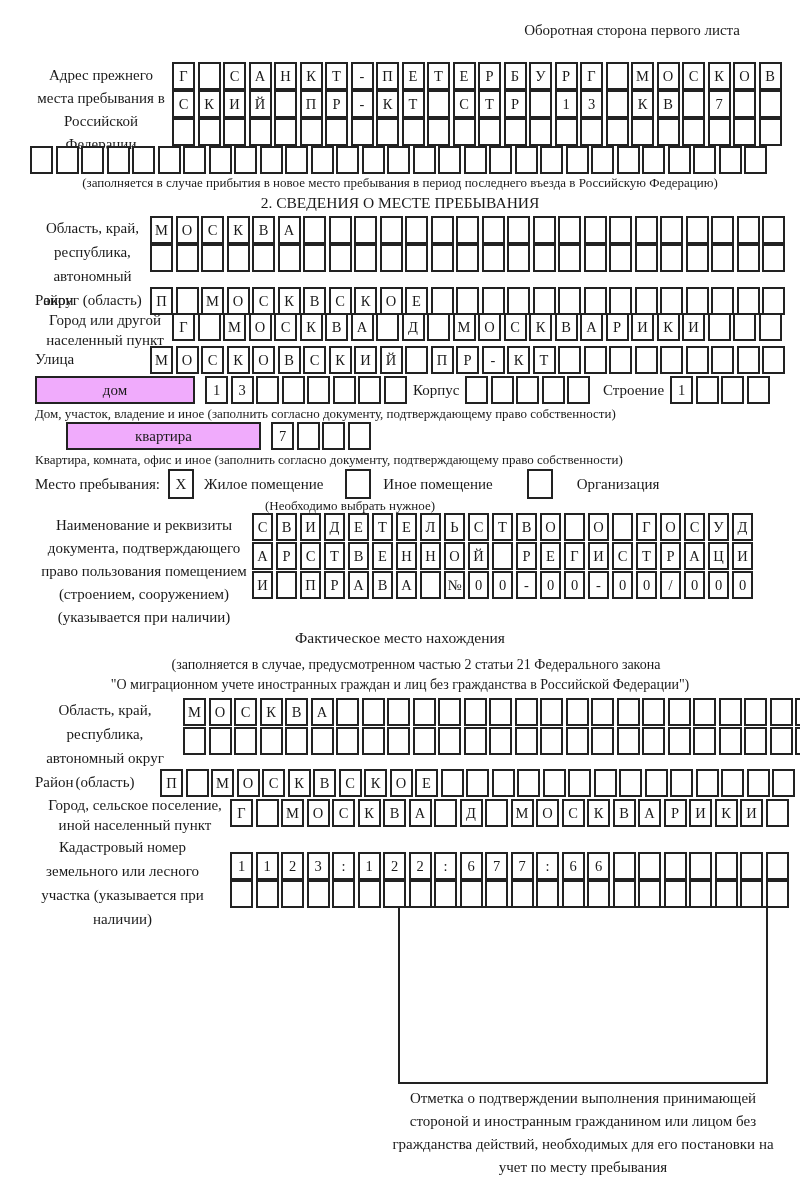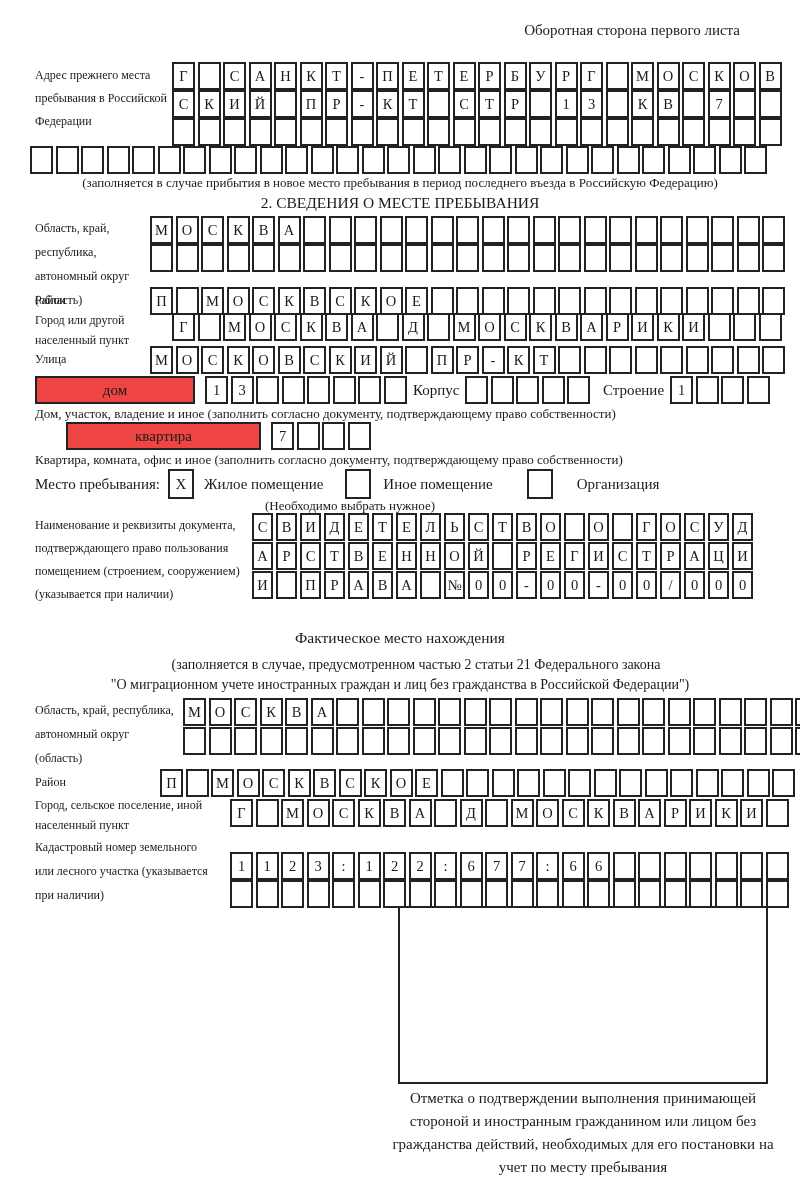--- a/index.html
+++ b/index.html
@@ -1,39 +1,39 @@
 <!DOCTYPE html>
 <html><head>
 <meta charset="utf-8">
 <style>
   html,body{margin:0;padding:0;background:#fff;}
   .page{
     position:relative;width:800px;height:1180px;background:#ffffff;
     font-family:"Liberation Serif","DejaVu Serif",serif;color:#1a1a1a;overflow:hidden;
   }
   .hdr{position:absolute;top:22px;right:60px;font-size:15px;}
-  .lbl{position:absolute;font-size:12px;line-height:23px;}
+  .lbl{position:absolute;font-size:15px;line-height:23px;text-align:center;}
   .lbl.tight{line-height:20px;}
   .lbl.wide{line-height:24px;}
   .note{position:absolute;font-size:13px;}
   .center{left:0;width:800px;text-align:center;}
   .title{position:absolute;font-size:15.5px;font-weight:normal;}
   .cellrow{position:absolute;display:flex;}
   .cellrow-inline{display:flex;}
   .cell{
     display:inline-block;box-sizing:content-box;
     width:19px;height:24px;border:2px solid #222;margin-right:2.5px;
     text-align:center;line-height:24px;font-size:14.5px;background:#fff;
   }
   .sm .cell{width:17px;margin-right:3px;}
   .flexrow{position:absolute;display:flex;align-items:center;}
   .labelbox{
     box-sizing:border-box;border:2px solid #222;height:28px;
     display:flex;align-items:center;justify-content:center;
-    font-size:15px;background:#ef4444;
+    font-size:15px;background:#f0abfc;
   }
   .inline-lbl{font-size:15px;white-space:nowrap;}
   .chk{
     display:inline-block;width:22px;height:26px;border:2px solid #222;
     text-align:center;line-height:26px;font-size:15px;background:#fff;
   }
   .stamp{position:absolute;border:2px solid #222;background:#fff;}
   .caption{position:absolute;font-size:15px;line-height:23px;text-align:center;}
 </style>
 </head>

